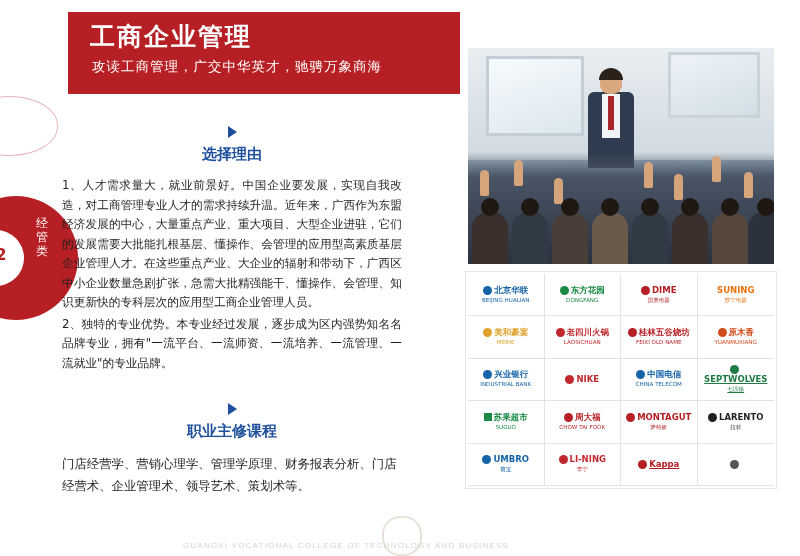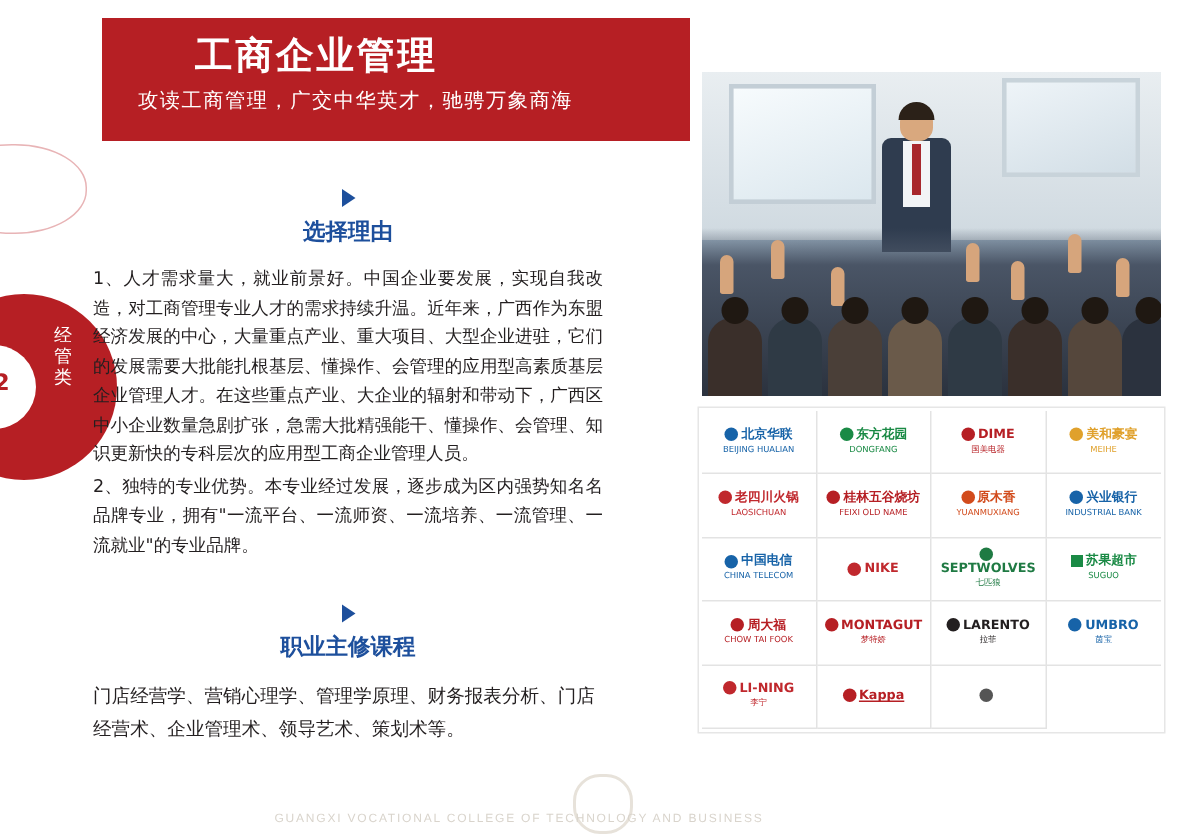--- a/index.html
+++ b/index.html
@@ -42,21 +42,20 @@
   }
   .header-title {
     position: absolute;
     left: 22px;
     top: 8px;
     color: #ffffff;
     font-size: 25px;
     font-weight: bold;
     letter-spacing: 2px;
     font-family: "DejaVu Sans", sans-serif;
-    margin-left: 40px;
   }
   .header-sub {
     position: absolute;
     left: 24px;
     top: 46px;
     color: #ffffff;
     font-size: 13.5px;
     letter-spacing: 1px;
     font-family: "DejaVu Sans", sans-serif;
   }
@@ -397,42 +396,45 @@
         <div class="logo-cell">
           <div class="lg" style="color: rgb(23, 99, 168);"><span class="mark mark-circle" style="background: rgb(23, 99, 168);"></span><span>北京华联</span><span class="lg-sub" style="color: rgb(23, 99, 168);">BEIJING HUALIAN</span></div>
         </div>
         <div class="logo-cell">
           <div class="lg" style="color: rgb(26, 138, 69);"><span class="mark mark-circle" style="background: rgb(26, 138, 69);"></span><span>东方花园</span><span class="lg-sub" style="color: rgb(26, 138, 69);">DONGFANG</span></div>
         </div>
         <div class="logo-cell">
           <div class="lg" style="color: rgb(182, 31, 36);"><span class="mark mark-circle" style="background: rgb(182, 31, 36);"></span><span>DIME</span><span class="lg-sub" style="color: rgb(182, 31, 36);">国美电器</span></div>
         </div>
         <div class="logo-cell">
+          <div class="lg" style="color: rgb(232, 115, 12);"><span>SUNING</span><span class="lg-sub" style="color: rgb(232, 115, 12);">苏宁电器</span></div>
+        </div>
+        <div class="logo-cell">
           <div class="lg" style="color: rgb(224, 161, 44);"><span class="mark mark-circle" style="background: rgb(224, 161, 44);"></span><span>美和豪宴</span><span class="lg-sub" style="color: rgb(224, 161, 44);">MEIHE</span></div>
         </div>
         <div class="logo-cell">
           <div class="lg" style="color: rgb(192, 40, 45);"><span class="mark mark-circle" style="background: rgb(192, 40, 45);"></span><span>老四川火锅</span><span class="lg-sub" style="color: rgb(192, 40, 45);">LAOSICHUAN</span></div>
         </div>
         <div class="logo-cell">
           <div class="lg" style="color: rgb(182, 31, 36);"><span class="mark mark-circle" style="background: rgb(182, 31, 36);"></span><span>桂林五谷烧坊</span><span class="lg-sub" style="color: rgb(182, 31, 36);">FEIXI OLD NAME</span></div>
         </div>
         <div class="logo-cell">
           <div class="lg" style="color: rgb(210, 75, 28);"><span class="mark mark-circle" style="background: rgb(210, 75, 28);"></span><span>原木香</span><span class="lg-sub" style="color: rgb(210, 75, 28);">YUANMUXIANG</span></div>
         </div>
         <div class="logo-cell">
           <div class="lg" style="color: rgb(23, 99, 168);"><span class="mark mark-circle" style="background: rgb(23, 99, 168);"></span><span>兴业银行</span><span class="lg-sub" style="color: rgb(23, 99, 168);">INDUSTRIAL BANK</span></div>
         </div>
         <div class="logo-cell">
+          <div class="lg" style="color: rgb(192, 40, 45);"><span class="mark mark-circle" style="background: rgb(192, 40, 45);"></span><span>NIKE</span></div>
+        </div>
+        <div class="logo-cell">
           <div class="lg" style="color: rgb(23, 99, 168);"><span class="mark mark-circle" style="background: rgb(23, 99, 168);"></span><span>中国电信</span><span class="lg-sub" style="color: rgb(23, 99, 168);">CHINA TELECOM</span></div>
         </div>
         <div class="logo-cell">
-          <div class="lg" style="color: rgb(192, 40, 45);"><span class="mark mark-circle" style="background: rgb(192, 40, 45);"></span><span>NIKE</span></div>
-        </div>
-        <div class="logo-cell">
-          <div class="lg" style="color: rgb(31, 122, 67);"><span class="mark mark-circle" style="background: rgb(31, 122, 67);"></span><span>SEPTWOLVES</span><span class="lg-sub" style="color: rgb(31, 122, 67);">七匹狼</span></div>
+          <div class="lg" style="color: rgb(31, 122, 67); text-decoration: underline;"><span class="mark mark-circle" style="background: rgb(31, 122, 67);"></span><span>SEPTWOLVES</span><span class="lg-sub" style="color: rgb(31, 122, 67);">七匹狼</span></div>
         </div>
         <div class="logo-cell">
           <div class="lg" style="color: rgb(26, 138, 69);"><span class="mark mark-sq" style="background: rgb(26, 138, 69);"></span><span>苏果超市</span><span class="lg-sub" style="color: rgb(26, 138, 69);">SUGUO</span></div>
         </div>
         <div class="logo-cell">
           <div class="lg" style="color: rgb(182, 31, 36);"><span class="mark mark-circle" style="background: rgb(182, 31, 36);"></span><span>周大福</span><span class="lg-sub" style="color: rgb(182, 31, 36);">CHOW TAI FOOK</span></div>
         </div>
         <div class="logo-cell">
           <div class="lg" style="color: rgb(182, 31, 36);"><span class="mark mark-circle" style="background: rgb(182, 31, 36);"></span><span>MONTAGUT</span><span class="lg-sub" style="color: rgb(182, 31, 36);">梦特娇</span></div>
         </div>

